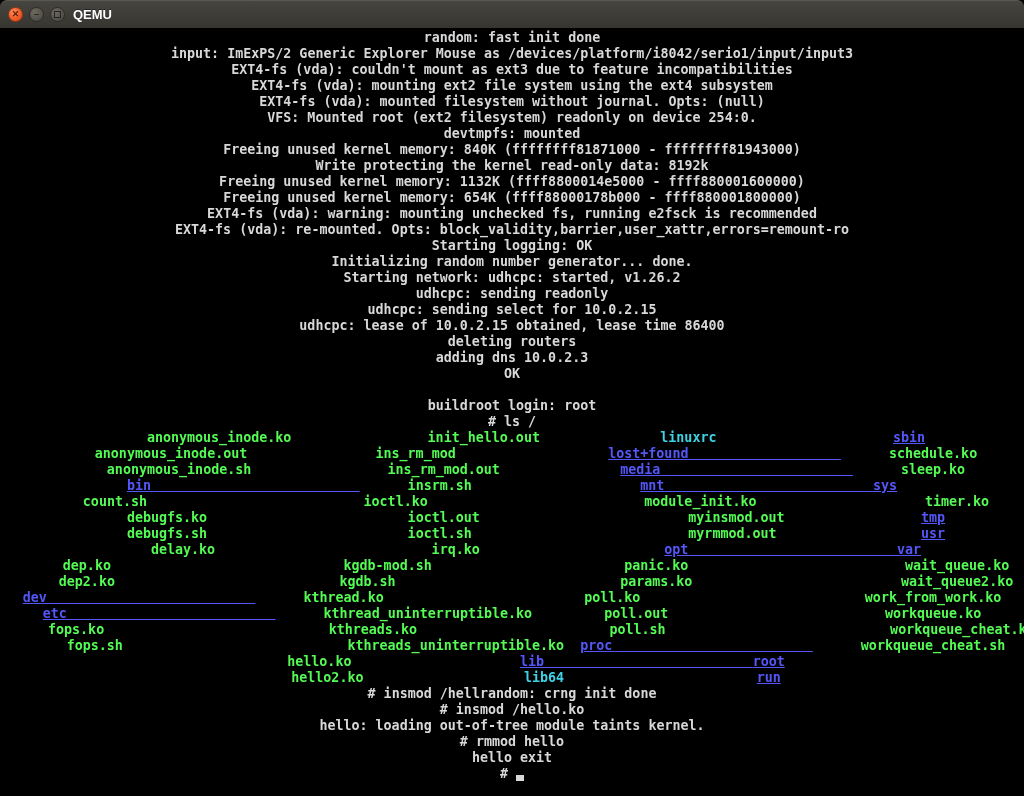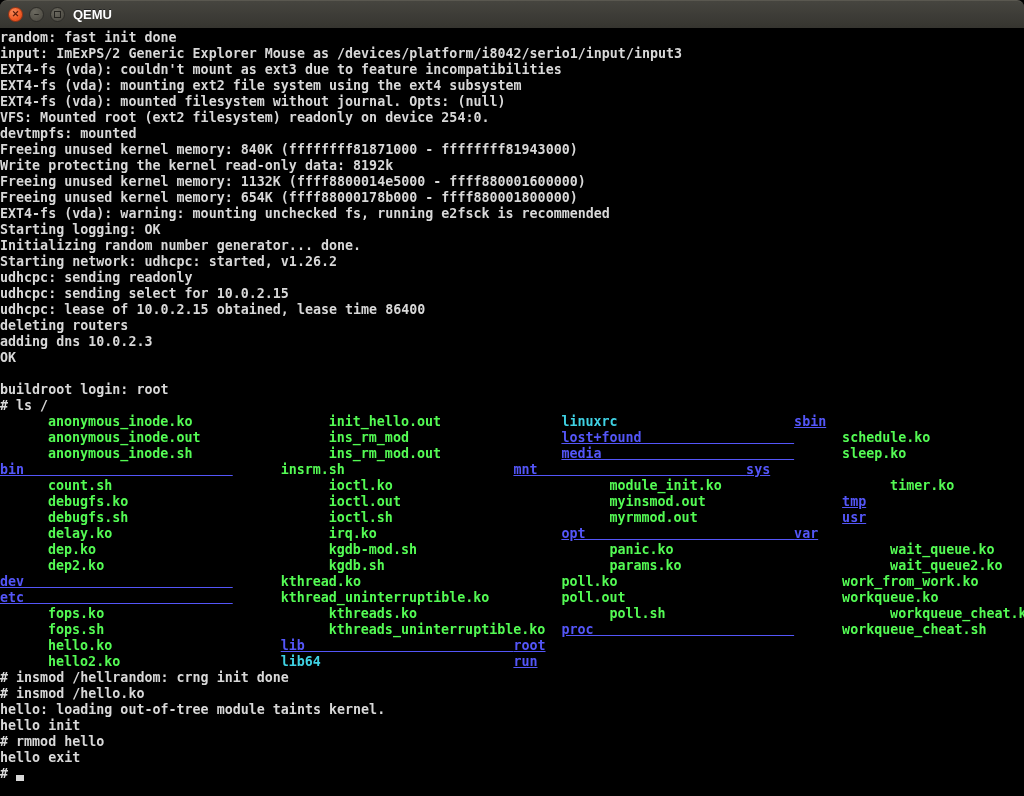--- a/index.html
+++ b/index.html
@@ -66,20 +66,21 @@
     position: absolute; top: 28px; left: 0;
     width: 1024px; height: 768px;
     background: var(--bg, #000);
     padding-top: 2px;
     box-sizing: border-box;
     font-family: "DejaVu Sans Mono", "Liberation Mono", monospace;
     font-size: 13.33px;
     font-weight: bold;
     line-height: 16px;
     overflow: hidden;
+    text-align: center;
   }
   .term-line {
     height: 16px;
     white-space: pre;
   }
   .c-fg    { color: var(--fg); }
   .c-green { color: var(--green); padding-left: 48px; }
   .c-blue  { color: var(--blue); text-decoration: underline; }
   .c-cyan  { color: var(--cyan); }
   .cursor {
@@ -115,20 +116,21 @@
       <div class="term-line"><span class="c-fg">EXT4-fs (vda): couldn't mount as ext3 due to feature incompatibilities</span></div>
       <div class="term-line"><span class="c-fg">EXT4-fs (vda): mounting ext2 file system using the ext4 subsystem</span></div>
       <div class="term-line"><span class="c-fg">EXT4-fs (vda): mounted filesystem without journal. Opts: (null)</span></div>
       <div class="term-line"><span class="c-fg">VFS: Mounted root (ext2 filesystem) readonly on device 254:0.</span></div>
       <div class="term-line"><span class="c-fg">devtmpfs: mounted</span></div>
       <div class="term-line"><span class="c-fg">Freeing unused kernel memory: 840K (ffffffff81871000 - ffffffff81943000)</span></div>
       <div class="term-line"><span class="c-fg">Write protecting the kernel read-only data: 8192k</span></div>
       <div class="term-line"><span class="c-fg">Freeing unused kernel memory: 1132K (ffff8800014e5000 - ffff880001600000)</span></div>
       <div class="term-line"><span class="c-fg">Freeing unused kernel memory: 654K (ffff88000178b000 - ffff880001800000)</span></div>
       <div class="term-line"><span class="c-fg">EXT4-fs (vda): warning: mounting unchecked fs, running e2fsck is recommended</span></div>
+      <div class="term-line"><span class="c-fg">EXT4-fs (vda): re-mounted. Opts: block_validity,barrier,user_xattr,errors=remount-ro</span></div>
       <div class="term-line"><span class="c-fg">Starting logging: OK</span></div>
       <div class="term-line"><span class="c-fg">Initializing random number generator... done.</span></div>
       <div class="term-line"><span class="c-fg">Starting network: udhcpc: started, v1.26.2</span></div>
       <div class="term-line"><span class="c-fg">udhcpc: sending readonly</span></div>
       <div class="term-line"><span class="c-fg">udhcpc: sending select for 10.0.2.15</span></div>
       <div class="term-line"><span class="c-fg">udhcpc: lease of 10.0.2.15 obtained, lease time 86400</span></div>
       <div class="term-line"><span class="c-fg">deleting routers</span></div>
       <div class="term-line"><span class="c-fg">adding dns 10.0.2.3</span></div>
       <div class="term-line"><span class="c-fg">OK</span></div>
       <div class="term-line"><span class="c-fg"></span></div>
@@ -146,19 +148,18 @@
       <div class="term-line"><span class="c-green">dep2.ko                      </span><span class="c-green">kgdb.sh                      </span><span class="c-green">params.ko                    </span><span class="c-green">wait_queue2.ko</span></div>
       <div class="term-line"><span class="c-blue">dev                          </span><span class="c-green">kthread.ko                   </span><span class="c-green">poll.ko                      </span><span class="c-green">work_from_work.ko</span></div>
       <div class="term-line"><span class="c-blue">etc                          </span><span class="c-green">kthread_uninterruptible.ko   </span><span class="c-green">poll.out                     </span><span class="c-green">workqueue.ko</span></div>
       <div class="term-line"><span class="c-green">fops.ko                      </span><span class="c-green">kthreads.ko                  </span><span class="c-green">poll.sh                      </span><span class="c-green">workqueue_cheat.ko</span></div>
       <div class="term-line"><span class="c-green">fops.sh                      </span><span class="c-green">kthreads_uninterruptible.ko  </span><span class="c-blue">proc                         </span><span class="c-green">workqueue_cheat.sh</span></div>
       <div class="term-line"><span class="c-green">hello.ko                     </span><span class="c-blue">lib                          </span><span class="c-blue">root</span></div>
       <div class="term-line"><span class="c-green">hello2.ko                    </span><span class="c-cyan">lib64                        </span><span class="c-blue">run</span></div>
       <div class="term-line"><span class="c-fg"># insmod /hellrandom: crng init done</span></div>
       <div class="term-line"><span class="c-fg"># insmod /hello.ko</span></div>
       <div class="term-line"><span class="c-fg">hello: loading out-of-tree module taints kernel.</span></div>
-      <div class="term-line"><span class="c-fg">hello init</span></div>
       <div class="term-line"><span class="c-fg"># rmmod hello</span></div>
       <div class="term-line"><span class="c-fg">hello exit</span></div>
       <div class="term-line"><span class="c-fg"># </span><span class="cursor"></span></div>
     </div>
 
 </div>
 
 </body></html>

